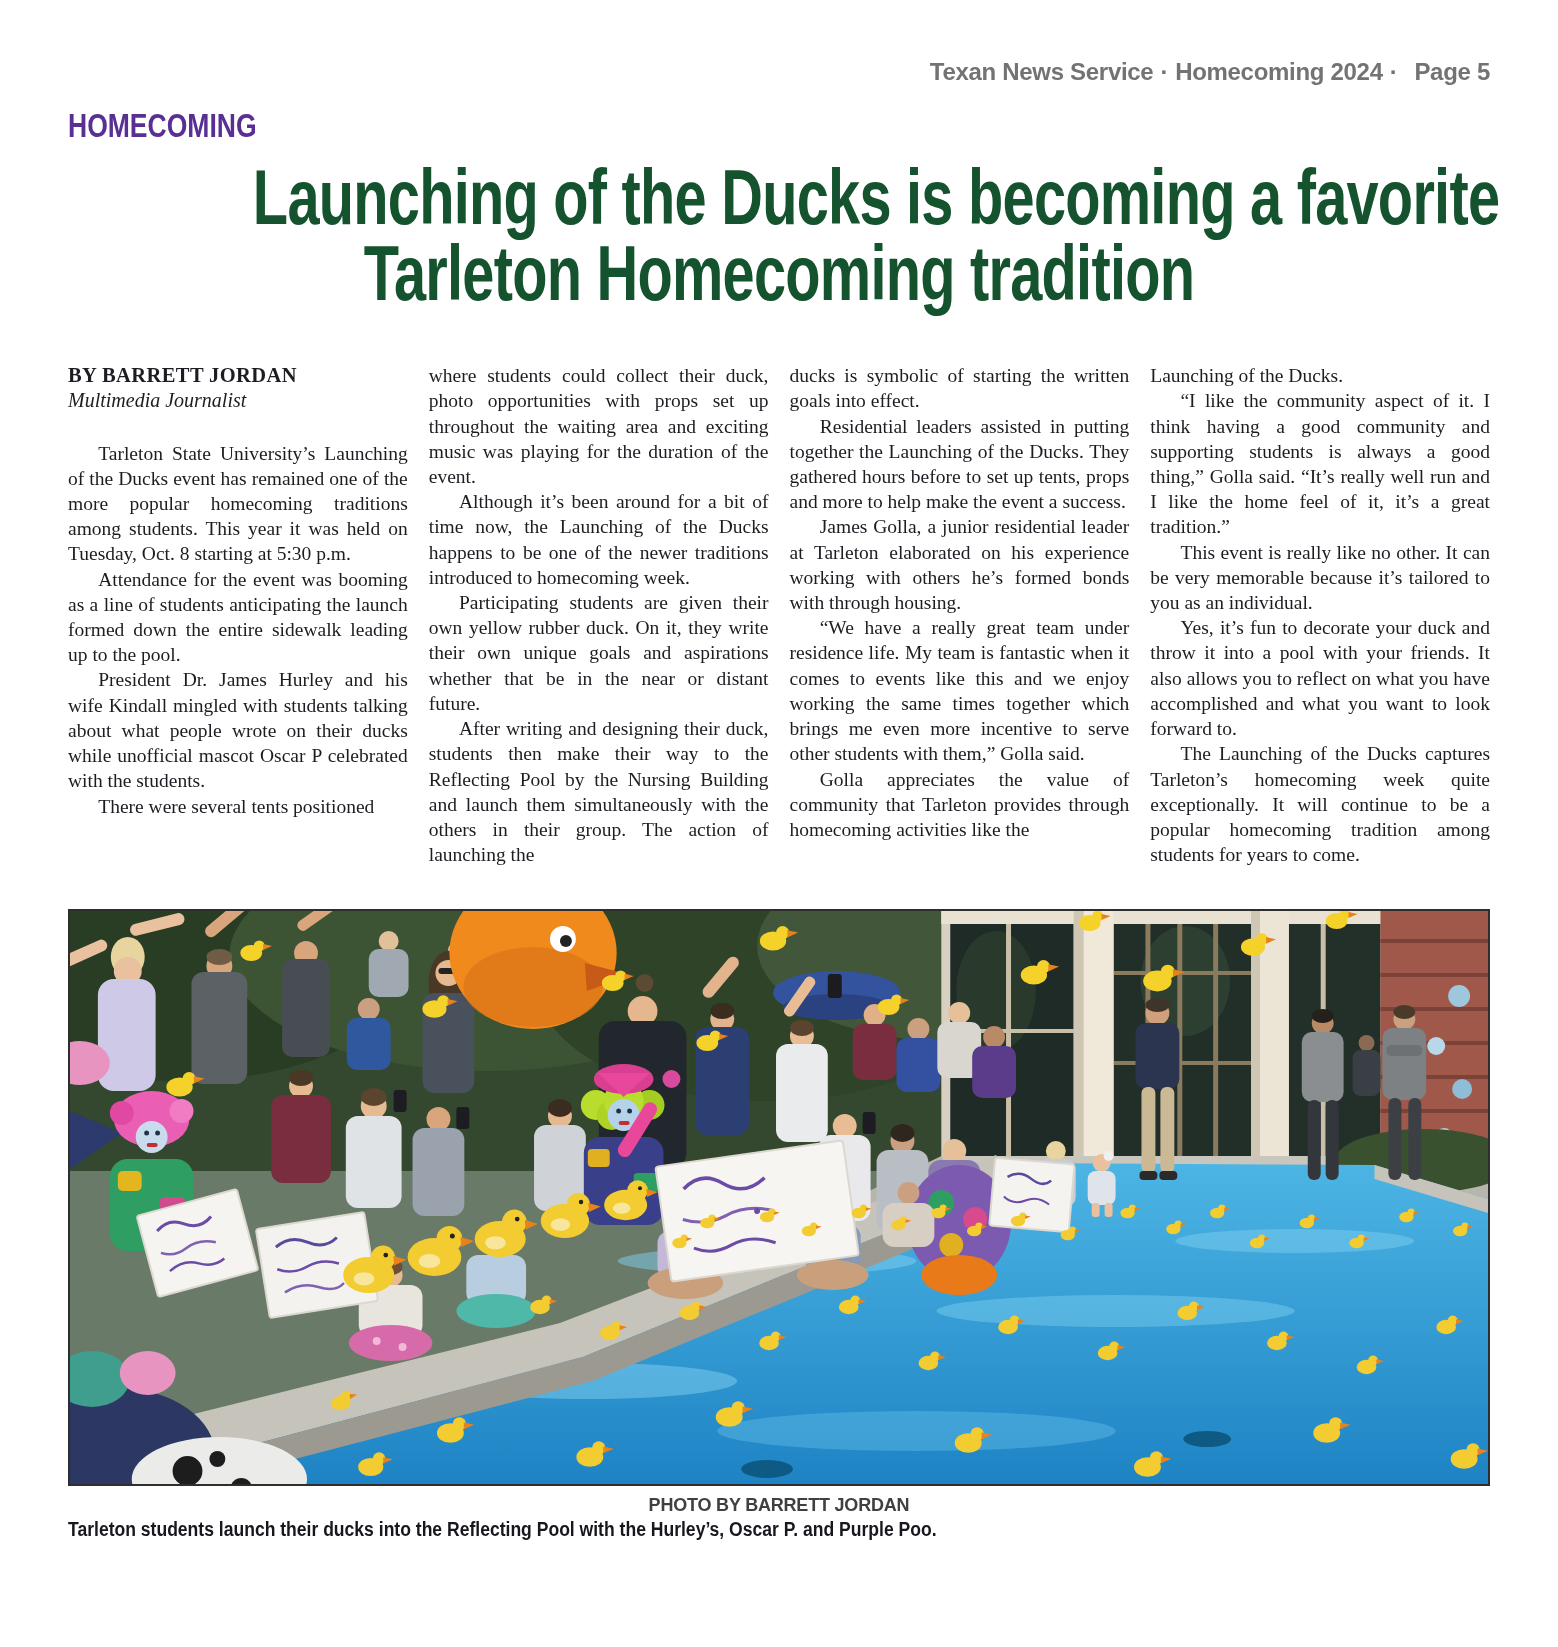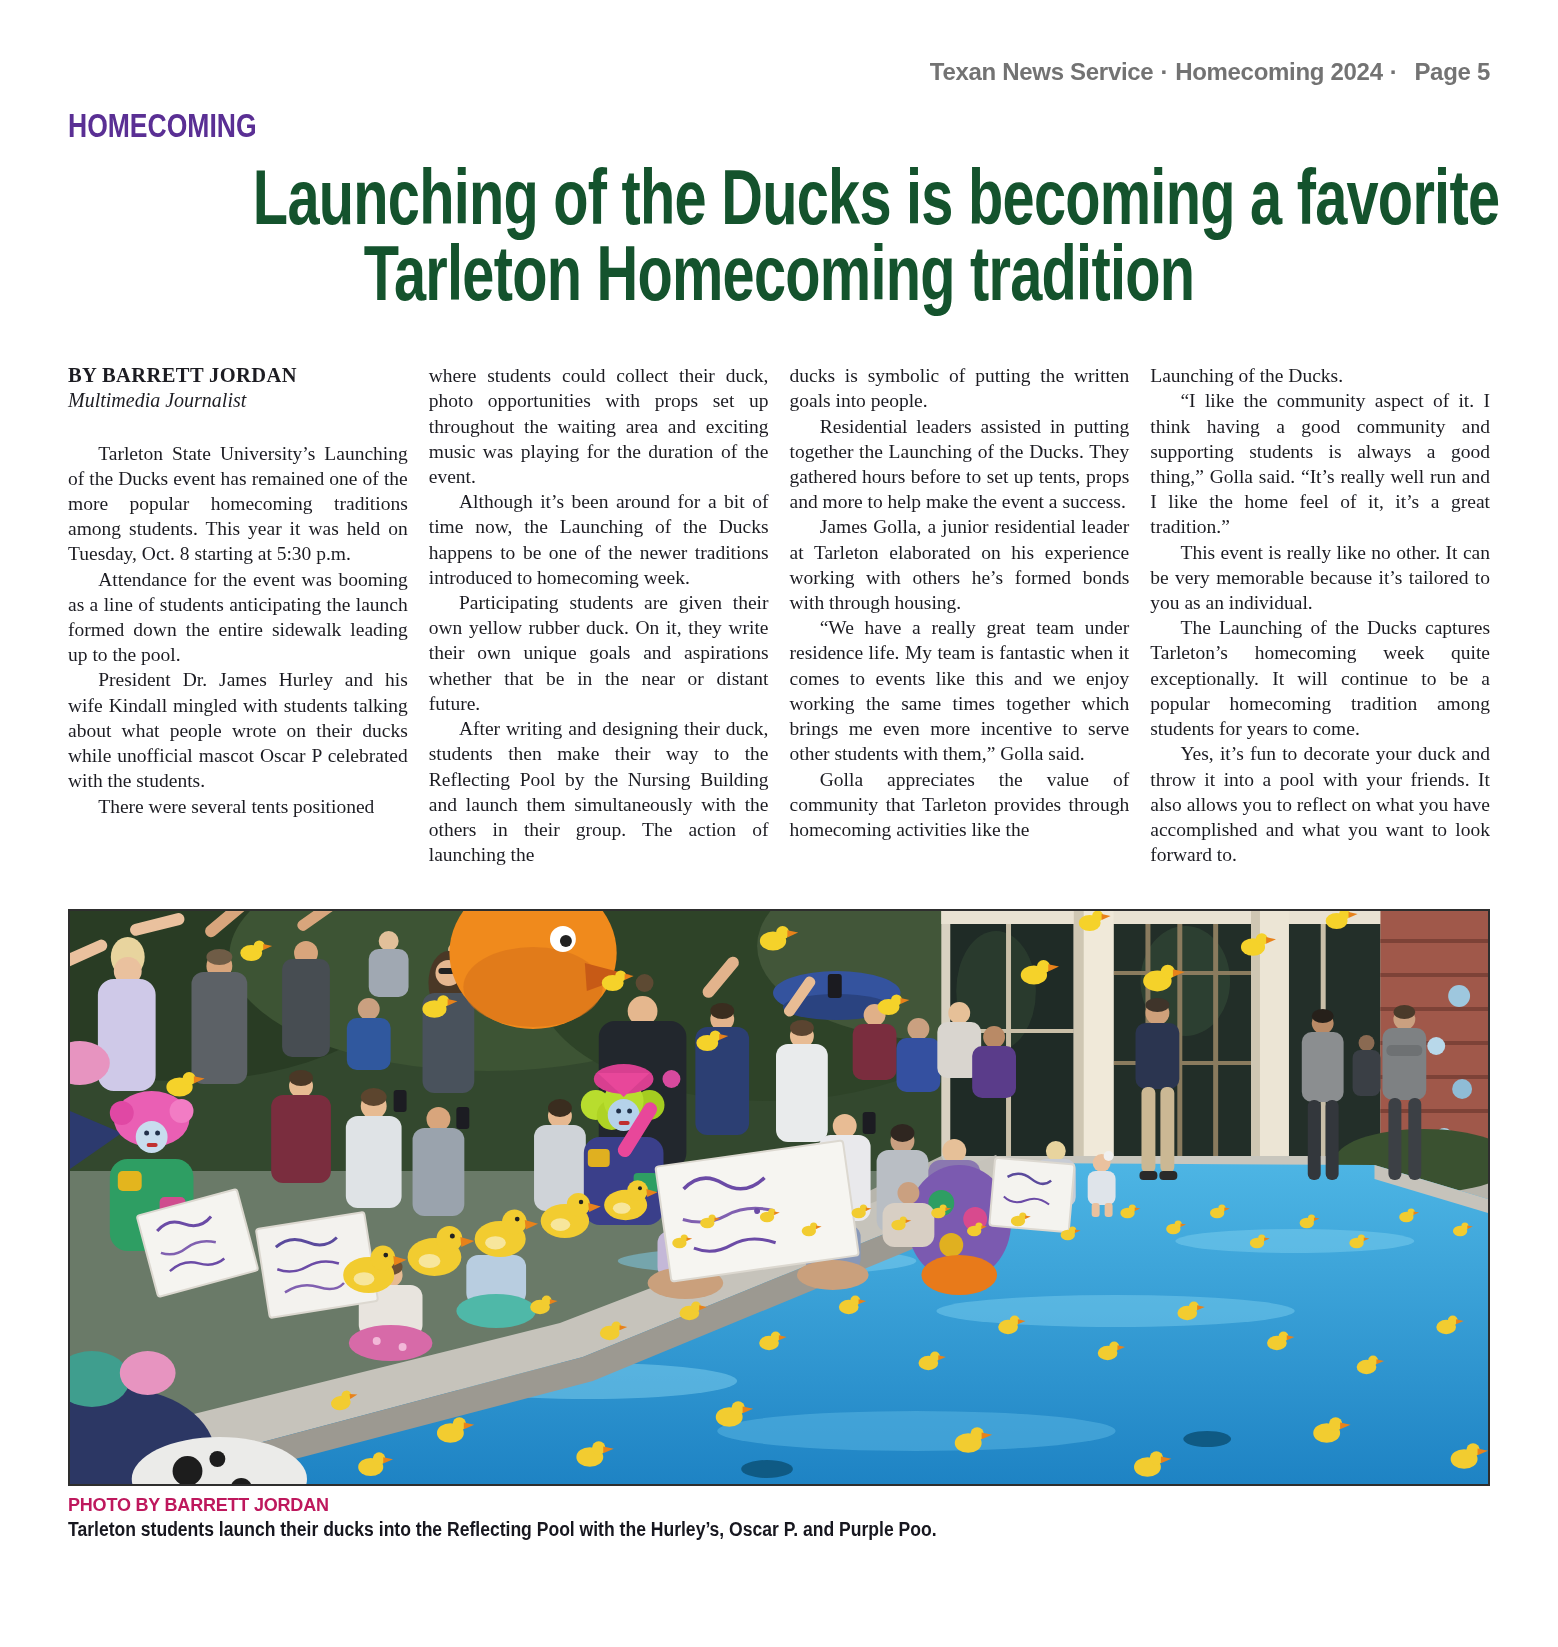--- a/index.html
+++ b/index.html
@@ -18,21 +18,21 @@
   .columns{display:flex;gap:21px;margin-top:36px;text-align:justify;font-size:19.5px;line-height:25.2px;}
   .col{flex:1 1 0;min-width:0;}
   .byline{font-weight:bold;font-size:20.5px;letter-spacing:0.4px;}
   .byline-role{font-style:italic;font-size:20px;margin-bottom:27px;}
   .col p{margin:0;text-indent:1.55em;}
   .col p.cont{text-indent:0;}
   
   figure{margin:42px 0 0 0;padding:0;}
   .photo{height:573px;border:2px solid #2e2e2e;background:#6a7a68;}
   .photo svg{display:block;width:100%;height:100%;}
-  .credit{margin-top:9px;text-align:left;font-family:"Liberation Sans",sans-serif;font-weight:bold;font-size:18px;color:#be185d;letter-spacing:-0.2px;}
+  .credit{margin-top:9px;text-align:center;font-family:"Liberation Sans",sans-serif;font-weight:bold;font-size:18px;color:#404040;letter-spacing:-0.2px;}
   figcaption{margin-top:2px;font-family:"Liberation Sans",sans-serif;font-weight:bold;font-size:19.5px;color:#17171f;transform:scaleX(0.9);transform-origin:left center;white-space:nowrap;}
 </style>
 </head>
 <body>
 
 <div class="page">
 
   <div class="masthead">
     <span>Texan News Service</span><span class="sep">·</span><span>Homecoming 2024</span><span class="sep">·</span><span class="page-no">Page 5</span>
   </div>
@@ -53,32 +53,32 @@
       <p>President Dr. James Hurley and his wife Kindall mingled with students talking about what people wrote on their ducks while unofficial mascot Oscar P celebrated with the students.</p>
       <p>There were several tents positioned</p>
     </div>
     <div class="col">
       <p class="cont">where students could collect their duck, photo opportunities with props set up throughout the waiting area and exciting music was playing for the duration of the event.</p>
       <p>Although it’s been around for a bit of time now, the Launching of the Ducks happens to be one of the newer traditions introduced to homecoming week.</p>
       <p>Participating students are given their own yellow rubber duck. On it, they write their own unique goals and aspirations whether that be in the near or distant future.</p>
       <p>After writing and designing their duck, students then make their way to the Reflecting Pool by the Nursing Building and launch them simultaneously with the others in their group. The action of launching the</p>
     </div>
     <div class="col">
-      <p class="cont">ducks is symbolic of putting the written goals into people.</p>
+      <p class="cont">ducks is symbolic of starting the written goals into effect.</p>
       <p>Residential leaders assisted in putting together the Launching of the Ducks. They gathered hours before to set up tents, props and more to help make the event a success.</p>
       <p>James Golla, a junior residential leader at Tarleton elaborated on his experience working with others he’s formed bonds with through housing.</p>
       <p>“We have a really great team under residence life. My team is fantastic when it comes to events like this and we enjoy working the same times together which brings me even more incentive to serve other students with them,” Golla said.</p>
       <p>Golla appreciates the value of community that Tarleton provides through homecoming activities like the</p>
     </div>
     <div class="col">
       <p class="cont">Launching of the Ducks.</p>
       <p>“I like the community aspect of it. I think having a good community and supporting students is always a good thing,” Golla said. “It’s really well run and I like the home feel of it, it’s a great tradition.”</p>
       <p>This event is really like no other. It can be very memorable because it’s tailored to you as an individual.</p>
+      <p>Yes, it’s fun to decorate your duck and throw it into a pool with your friends. It also allows you to reflect on what you have accomplished and what you want to look forward to.</p>
       <p>The Launching of the Ducks captures Tarleton’s homecoming week quite exceptionally. It will continue to be a popular homecoming tradition among students for years to come.</p>
-      <p>Yes, it’s fun to decorate your duck and throw it into a pool with your friends. It also allows you to reflect on what you have accomplished and what you want to look forward to.</p>
     </div>
   </div>
 
   <figure>
     <div class="photo" role="img" aria-label="Crowd of students lined along the Reflecting Pool edge throwing yellow rubber ducks into the blue water in front of a campus building">
       <svg viewBox="0 0 1424 573" preserveAspectRatio="none">
         <defs>
           <linearGradient id="poolGrad" x1="0" y1="0" x2="0" y2="1">
             <stop offset="0" stop-color="#4db5e4"></stop>
               <stop offset="1" stop-color="#1e83c4"></stop>

